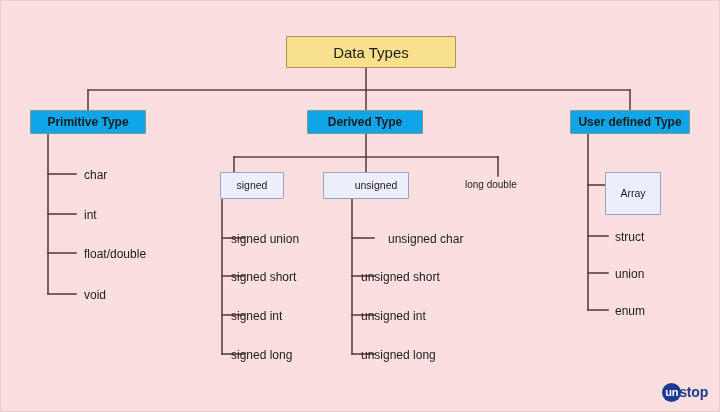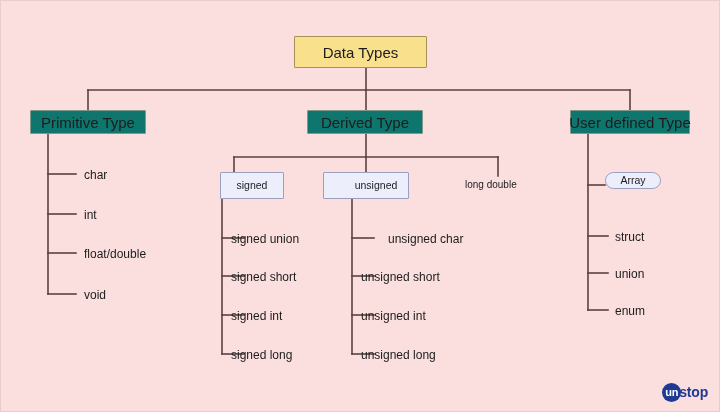--- a/index.html
+++ b/index.html
@@ -48,23 +48,24 @@
     line-height: 1;
     white-space: nowrap;
     border-radius: 1px;
   }
   .node.root {
     background: #f9e08c;
     border-color: #a9925a;
     font-size: 15px;
   }
   .node.cat {
-    background: #0f766e;
+    background: #0ea5e9;
     border-color: #7f9a8c;
-    font-size: 15px;
+    font-size: 12px;
+    font-weight: bold;
   }
   .node.sub {
     background: #eceefb;
     border-color: #9b9fc0;
     font-size: 10.5px;
   }
 
   .leaf {
     position: absolute;
     font-size: 12px;
@@ -151,21 +152,21 @@
       <path d="M352,354 L374,354"></path>
 
       <path d="M588,134 L588,310"></path>
       <path d="M588,185 L605,185"></path>
       <path d="M588,236 L608,236"></path>
       <path d="M588,273 L608,273"></path>
       <path d="M588,310 L608,310"></path>
     </g>
   </svg>
 
-  <div class="node root" style="left:294px; top:36px; width:133px; height:32px;">
+  <div class="node root" style="left:286px; top:36px; width:170px; height:32px;">
     <span>Data Types</span>
   </div>
 
   <div class="node cat" style="left:30px; top:110px; width:116px; height:24px;">
     <span>Primitive Type</span>
   </div>
 
   <div class="node cat" style="left:307px; top:110px; width:116px; height:24px;">
     <span>Derived Type</span>
   </div>
@@ -192,21 +193,21 @@
   <div class="leaf" style="left:231px; top:233px;">signed union</div>
   <div class="leaf" style="left:231px; top:271px;">signed short</div>
   <div class="leaf" style="left:231px; top:310px;">signed int</div>
   <div class="leaf" style="left:231px; top:349px;">signed long</div>
 
   <div class="leaf" style="left:361px; top:233px;padding-left:27px;">unsigned char</div>
   <div class="leaf" style="left:361px; top:271px;">unsigned short</div>
   <div class="leaf" style="left:361px; top:310px;">unsigned int</div>
   <div class="leaf" style="left:361px; top:349px;">unsigned long</div>
 
-  <div class="node sub" style="left:605px; top:172px; width:56px; height:17px;border-radius:10px;">
+  <div class="node sub" style="left:605px; top:172px; width:56px; height:43px;">
     <span>Array</span>
   </div>
 
   <div class="leaf" style="left:615px; top:231px;">struct</div>
   <div class="leaf" style="left:615px; top:268px;">union</div>
   <div class="leaf" style="left:615px; top:305px;">enum</div>
 
   <div id="logo">
     <span class="mark">un</span>
     <span class="word">stop</span>

